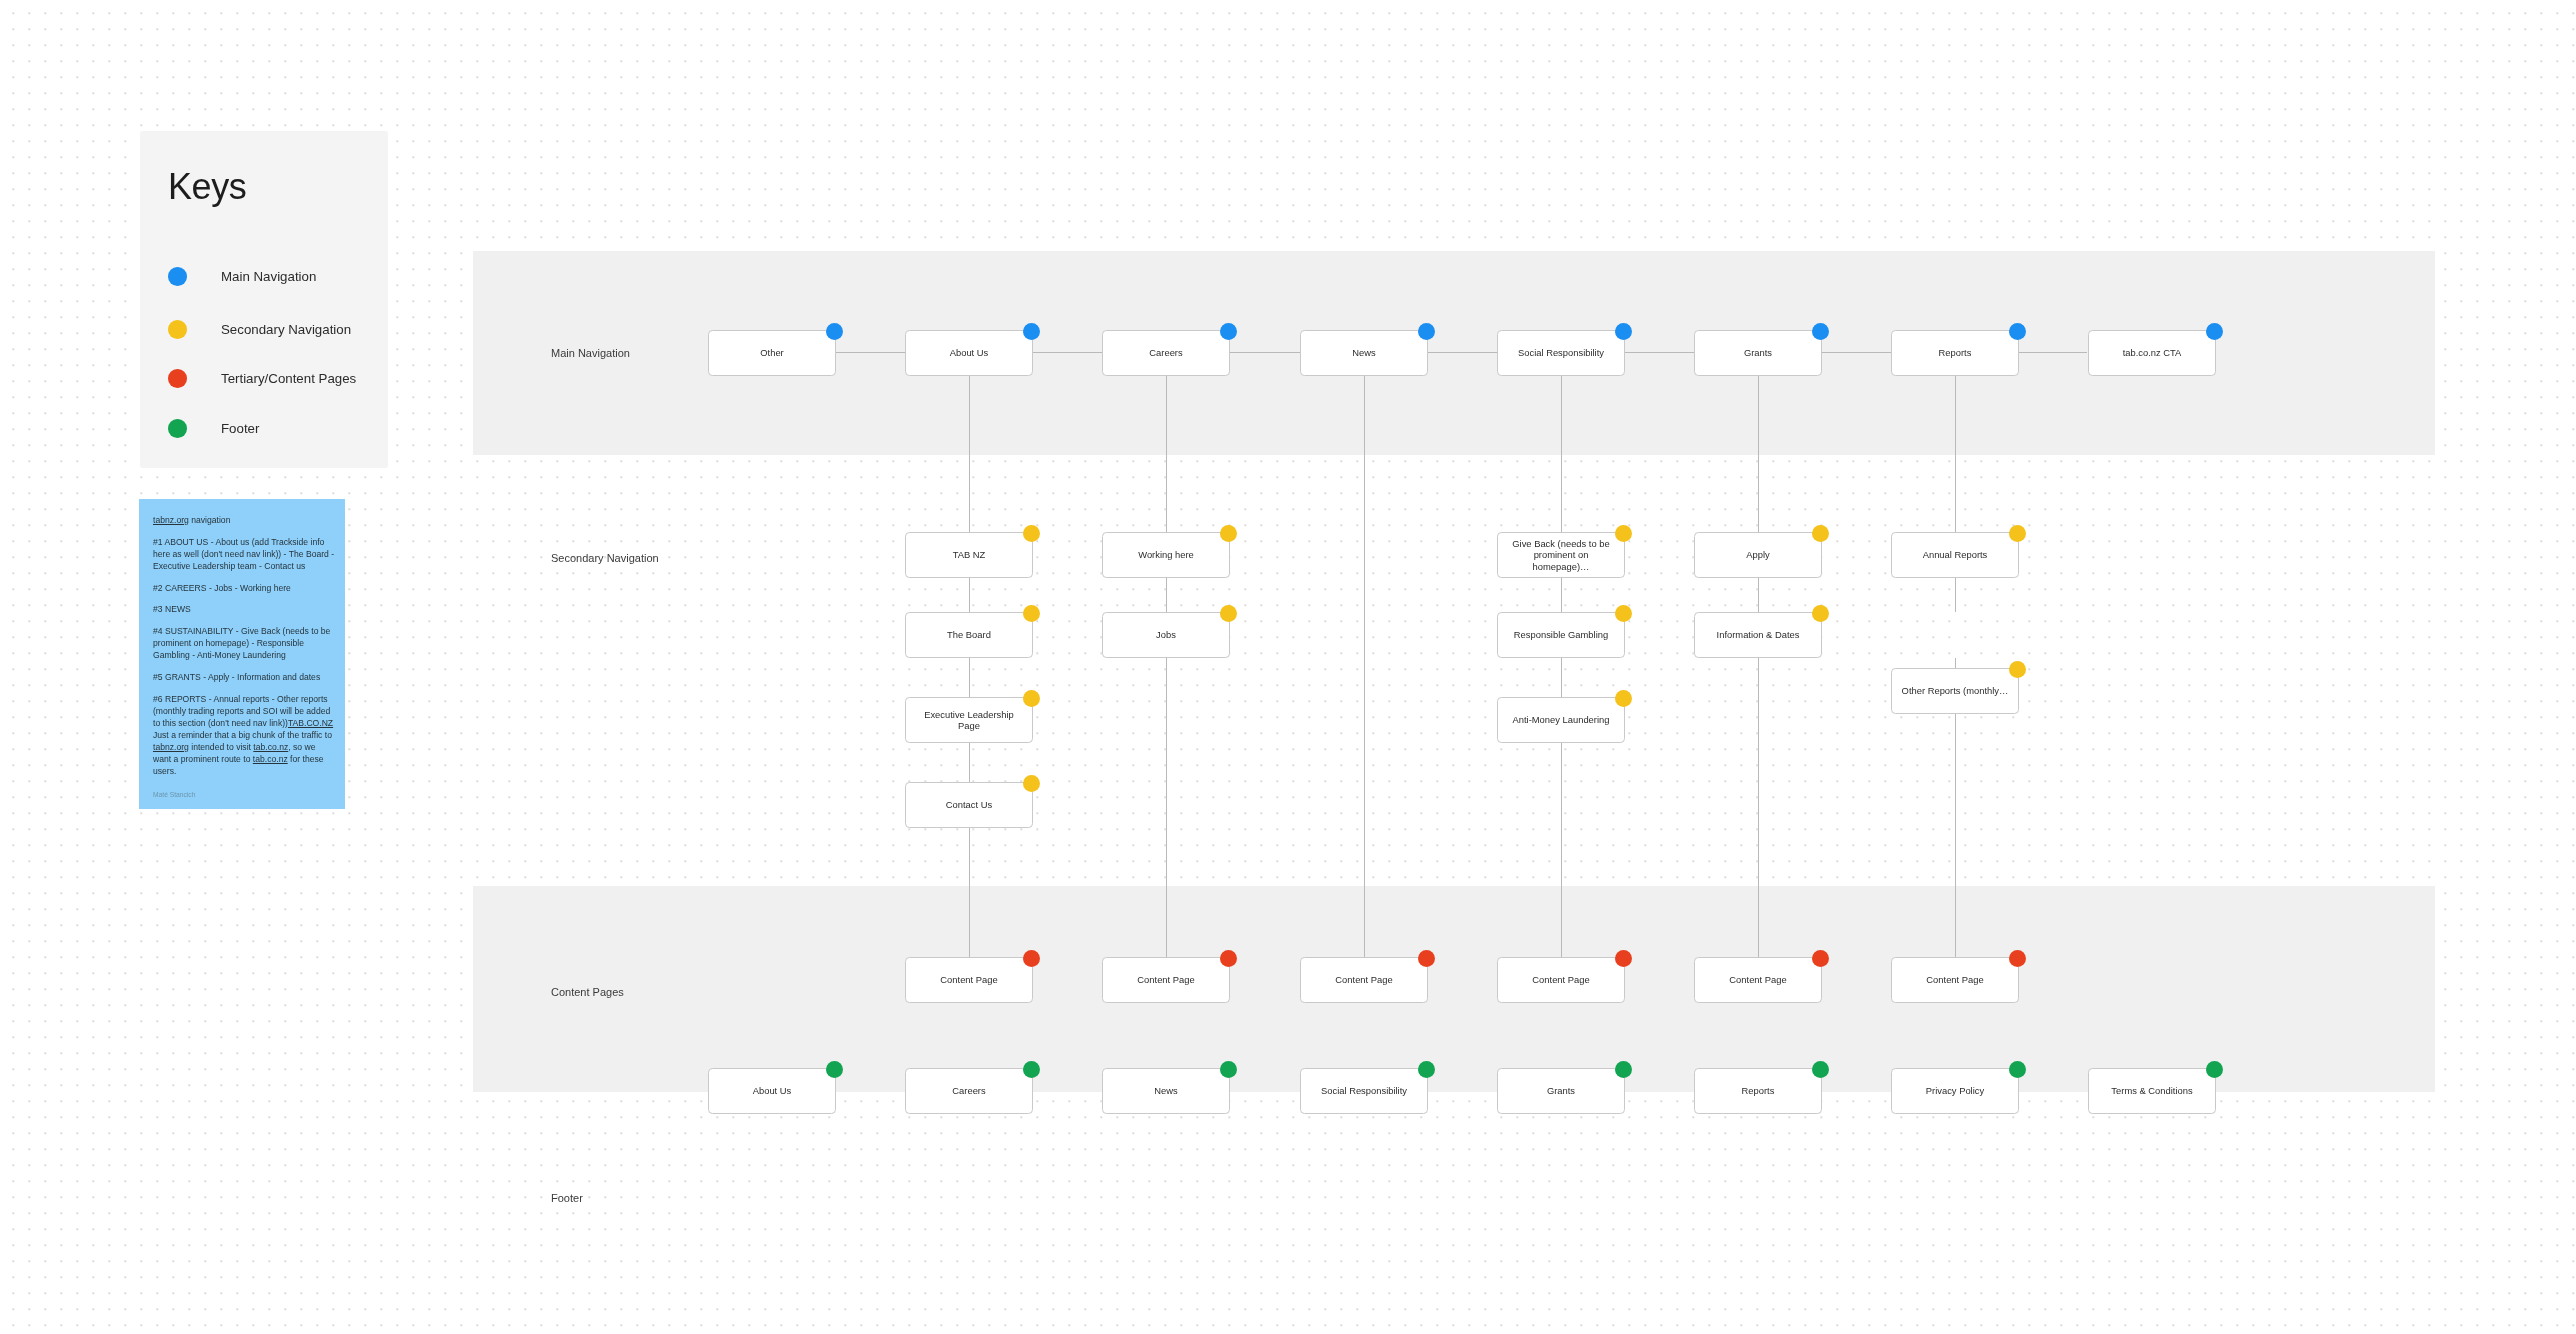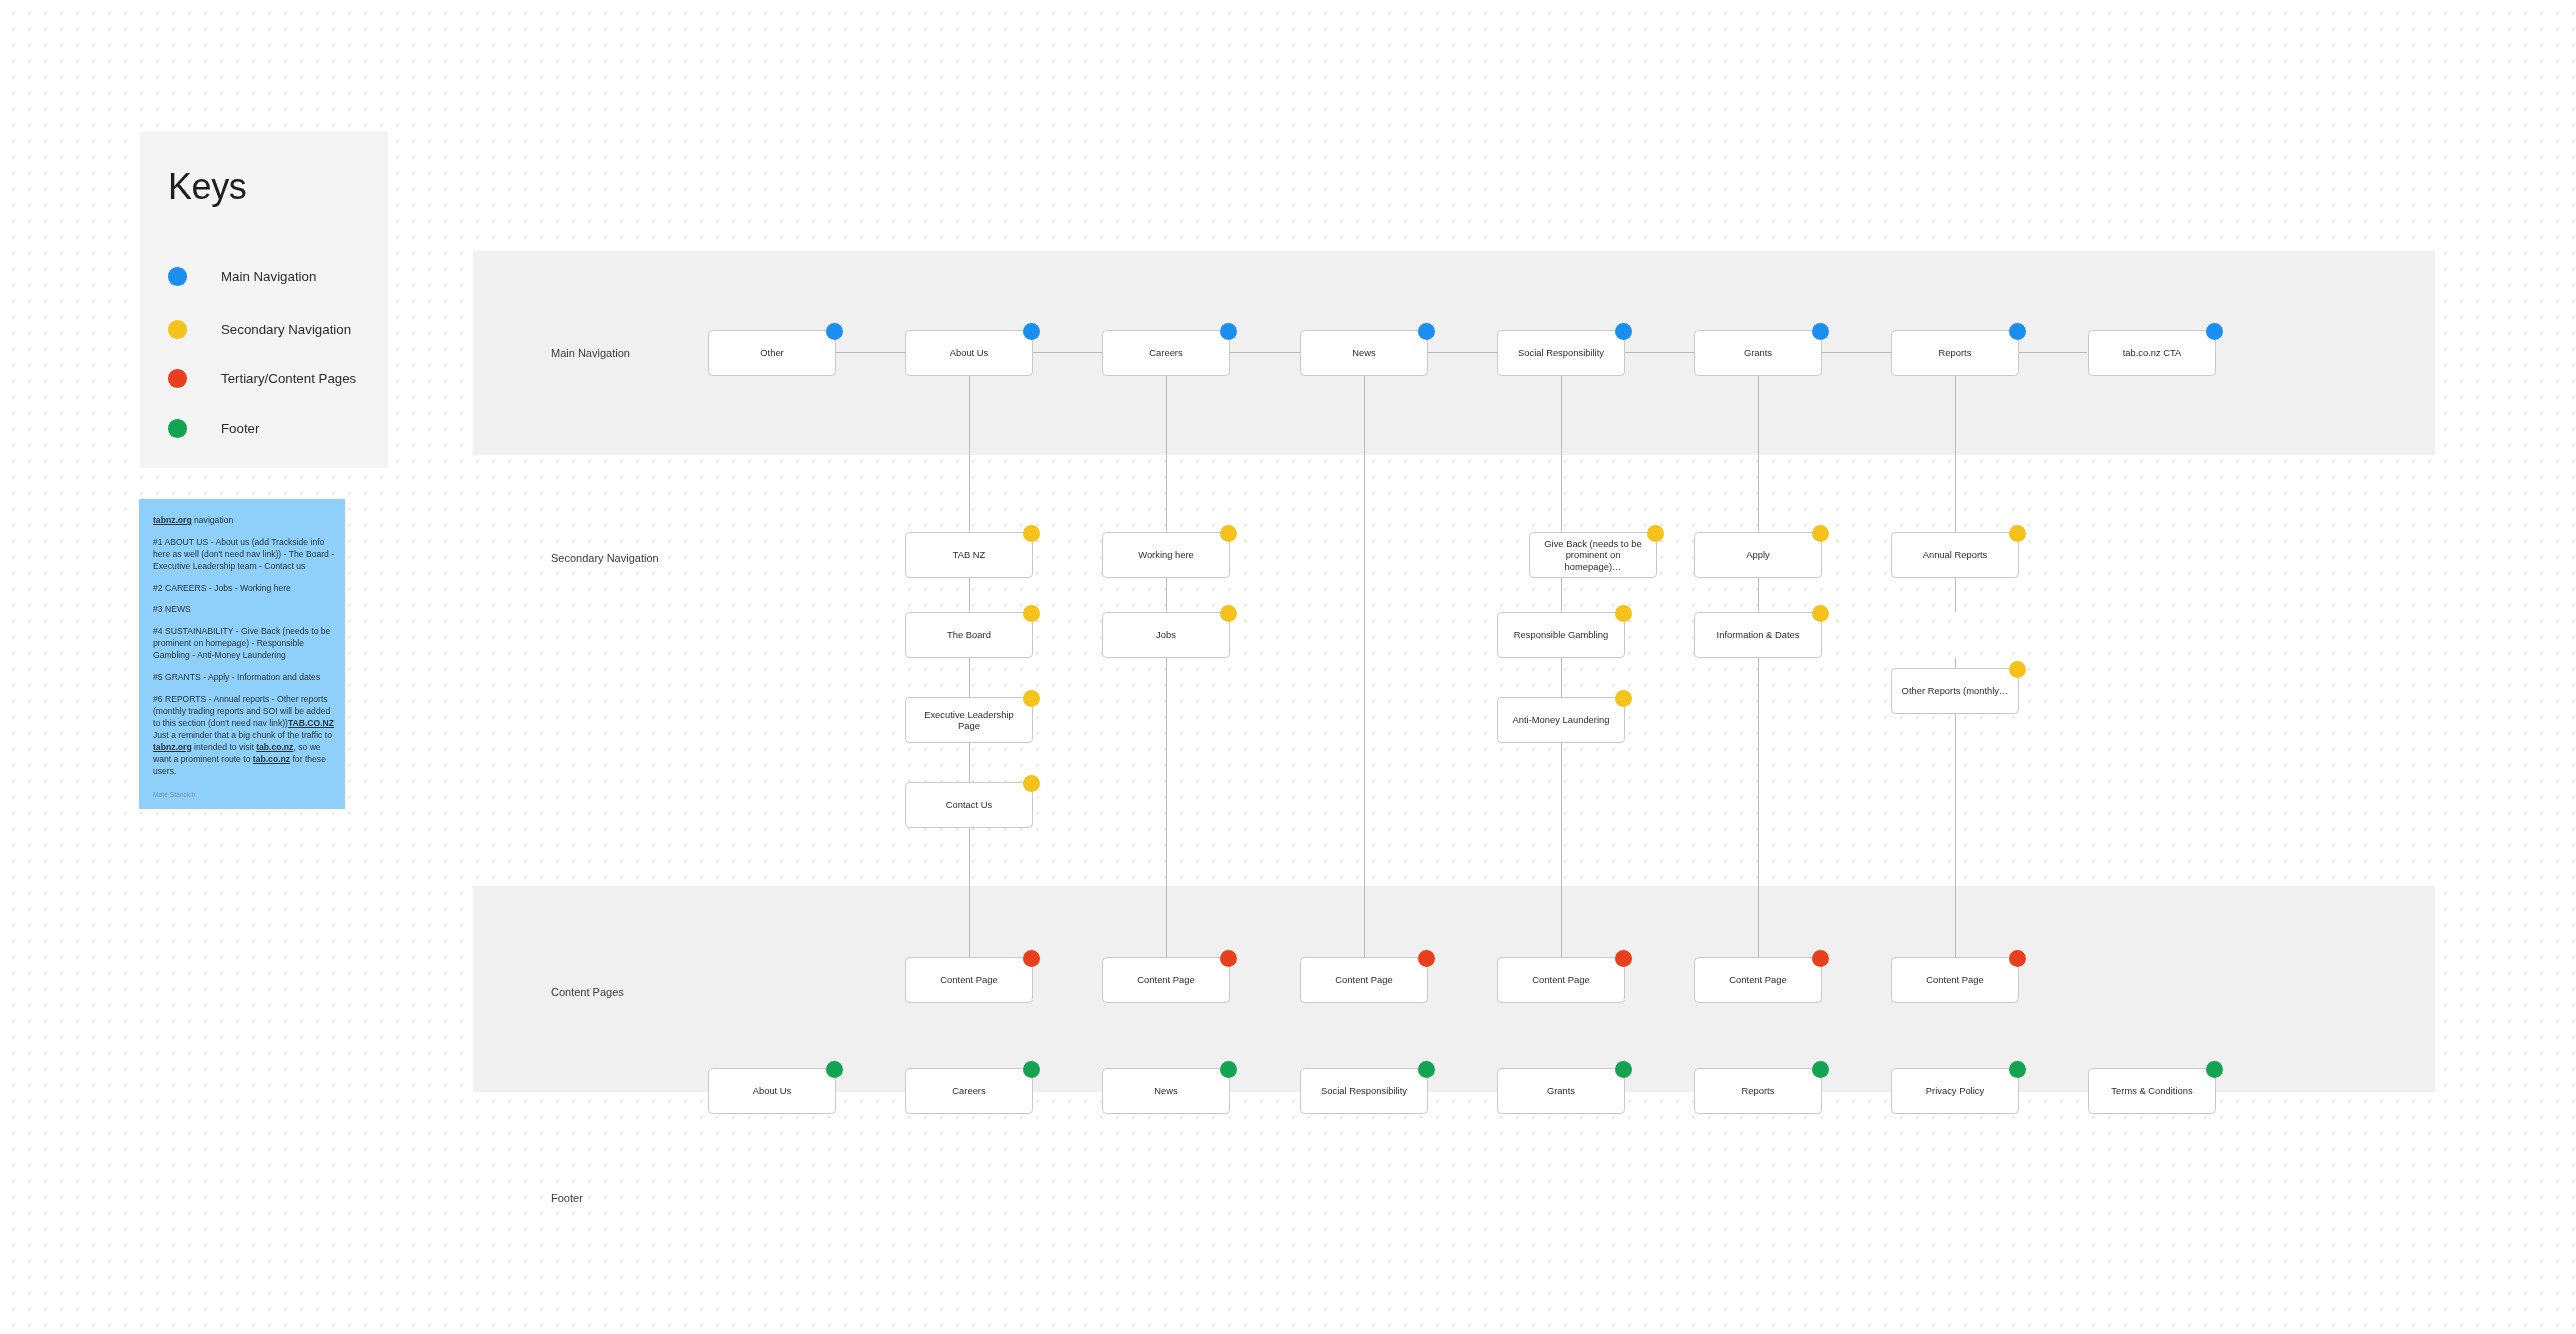--- a/index.html
+++ b/index.html
@@ -37,21 +37,21 @@
   
   #sticky-note{
     position:absolute;left:139px;top:499px;width:206px;height:310px;
     background:#8ed0f9;padding:0;box-sizing:border-box;
   }
   #sticky-inner{
     position:absolute;left:14px;top:15px;right:10.6px;
     font-size:8.6px;line-height:12px;color:#26343d;
   }
   #sticky-inner p{margin:0 0 9.8px 0;}
-  #sticky-inner u{text-decoration:underline;font-weight:bold;}
+  #sticky-inner u{text-decoration:underline;}
   #sticky-author{
     position:absolute;left:14px;bottom:11.5px;
     font-size:6.7px;color:#6d95ad;
   }
 
   
   #sitemap-header{
     position:absolute;left:473px;top:131px;width:1962px;height:101px;
     background:#c2e4fb;
   }
@@ -219,21 +219,21 @@
         <span class="node-dot" style="background: rgb(245, 194, 27);"></span>
       </div>
       <div class="node" style="left: 1102px; top: 532px;">
         <span class="node-label">Working here</span>
         <span class="node-dot" style="background: rgb(245, 194, 27);"></span>
       </div>
       <div class="node" style="left: 1102px; top: 612px;">
         <span class="node-label">Jobs</span>
         <span class="node-dot" style="background: rgb(245, 194, 27);"></span>
       </div>
-      <div class="node" style="left: 1497px; top: 532px; margin-left: 32px;">
+      <div class="node" style="left: 1497px; top: 532px;">
         <span class="node-label">Give Back (needs to be prominent on homepage)…</span>
         <span class="node-dot" style="background: rgb(245, 194, 27);"></span>
       </div>
       <div class="node" style="left: 1497px; top: 612px;">
         <span class="node-label">Responsible Gambling</span>
         <span class="node-dot" style="background: rgb(245, 194, 27);"></span>
       </div>
       <div class="node" style="left: 1497px; top: 697px;">
         <span class="node-label">Anti-Money Laundering</span>
         <span class="node-dot" style="background: rgb(245, 194, 27);"></span>

